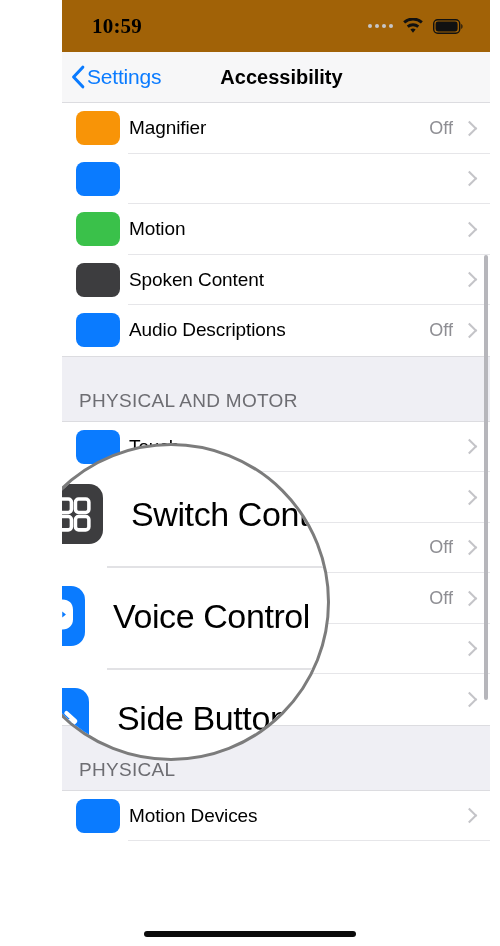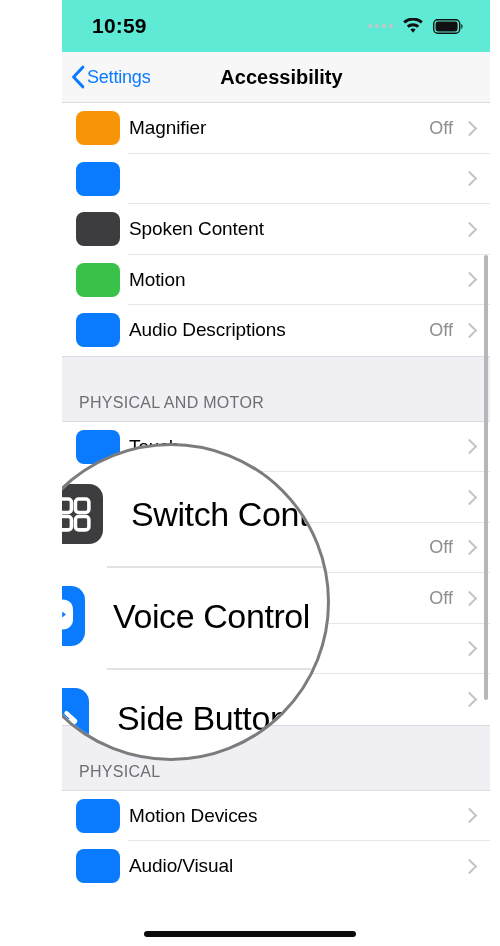--- a/index.html
+++ b/index.html
@@ -29,24 +29,25 @@
     left: 62px; top: 0;
     width: 428px; height: 946px;
     background: #ffffff;
     overflow: hidden;
   }
 
   
   #statusbar {
     position: relative;
     height: 52px;
-    background: #5eead4;
+    background: #a16207;
     display: flex; align-items: center;
     justify-content: space-between;
     padding: 0 26px 0 30px;
+    font-family: Liberation Serif, serif;
   }
   #status-time {
     font-size: 21px; font-weight: bold; color: #000;
     letter-spacing: .2px;
   }
   #status-right { display: flex; align-items: center; gap: 9px; }
   .dots { display: flex; gap: 3px; align-items: center; }
   .dots i { width: 4px; height: 4px; background: #c6c6c9; border-radius: 50%; display: block; }
 
   
@@ -54,21 +55,21 @@
     position: relative;
     height: 51px;
     background: #f7f7f8;
     display: flex; align-items: center;
     border-bottom: 1px solid #dcdce0;
   }
   #back-button {
     display: flex; align-items: center; gap: 2px;
     margin-left: 9px; cursor: pointer;
   }
-  #back-label { color: #0a7bff; font-size: 18px; letter-spacing: -.2px; }
+  #back-label { color: #0a7bff; font-size: 21px; letter-spacing: -.2px; }
   #nav-title {
     position: absolute; left: 11px; right: 0; text-align: center;
     font-size: 20px; font-weight: bold; color: #000;
     pointer-events: none;
   }
 
   
   #list {
     position: relative;
     background: #ffffff;
@@ -116,21 +117,21 @@
   }
   .group-header {
     background: #efeff4;
     height: 66px;
     display: flex; align-items: flex-end;
     padding: 0 0 9px 17px;
     border-top: 1px solid #dcdce0;
     border-bottom: 1px solid #dcdce0;
   }
   .group-header span {
-    font-size: 16px; color: #6d6d72;
+    font-size: 19px; color: #6d6d72;
     letter-spacing: .3px;
   }
 
   
   #scroll-indicator {
     position: absolute;
     right: 2.5px; top: 255px;
     width: 3.5px; height: 445px;
     background: #b6b6bb; border-radius: 2px;
     z-index: 12;
@@ -252,44 +253,44 @@
             <svg width="34" height="34" viewBox="0 0 34 34">
       <text x="17" y="23.5" font-family="Liberation Sans, sans-serif" font-size="15" font-weight="bold" fill="#fff" text-anchor="middle">AA</text>
             </svg>
           </div>
           <div class="trail">
             <span class="chev"></span>
           </div>
           <div class="sep"></div>
         </div>
         <div class="row">
-          <div class="icon" style="background: rgb(61, 61, 63);">
-            <svg width="34" height="34" viewBox="0 0 34 34">
-      <path d="M7.5 12.2a3.6 3.6 0 0 1 3.6-3.6h11.8a3.6 3.6 0 0 1 3.6 3.6v6.6a3.6 3.6 0 0 1-3.6 3.6H14l-5 4.2v-4.2h-1.5z" fill="#fff"></path>
-      <rect x="11.4" y="12.6" width="5.2" height="5.8" rx="1.1" fill="none" stroke="#3d3d3f" stroke-width="1.5"></rect>
-      <path d="M19.4 12.4v6.2M22.5 13.6v3.8" stroke="#3d3d3f" stroke-width="1.5" stroke-linecap="round"></path>
-            </svg>
-          </div>
-          <div class="label">Spoken Content</div>
-          <div class="trail">
-            <span class="chev"></span>
-          </div>
-          <div class="sep"></div>
-        </div>
-        <div class="row">
           <div class="icon" style="background: rgb(58, 193, 74);">
             <svg width="34" height="34" viewBox="0 0 34 34">
       <circle cx="17" cy="17" r="9" fill="none" stroke="#fff" stroke-width="1.8"></circle>
       <circle cx="17" cy="17" r="12" fill="none" stroke="#fff" stroke-width="1.7" stroke-dasharray="1.6 2.6" stroke-linecap="round"></circle>
       <path d="M17 8.6v16.8" stroke="#fff" stroke-width="1.6"></path>
       <circle cx="17" cy="13.6" r="1.5" fill="#fff"></circle>
       <circle cx="17" cy="20.4" r="1.5" fill="#fff"></circle>
             </svg>
           </div>
           <div class="label">Motion</div>
+          <div class="trail">
+            <span class="chev"></span>
+          </div>
+          <div class="sep"></div>
+        </div>
+        <div class="row">
+          <div class="icon" style="background: rgb(61, 61, 63);">
+            <svg width="34" height="34" viewBox="0 0 34 34">
+      <path d="M7.5 12.2a3.6 3.6 0 0 1 3.6-3.6h11.8a3.6 3.6 0 0 1 3.6 3.6v6.6a3.6 3.6 0 0 1-3.6 3.6H14l-5 4.2v-4.2h-1.5z" fill="#fff"></path>
+      <rect x="11.4" y="12.6" width="5.2" height="5.8" rx="1.1" fill="none" stroke="#3d3d3f" stroke-width="1.5"></rect>
+      <path d="M19.4 12.4v6.2M22.5 13.6v3.8" stroke="#3d3d3f" stroke-width="1.5" stroke-linecap="round"></path>
+            </svg>
+          </div>
+          <div class="label">Spoken Content</div>
           <div class="trail">
             <span class="chev"></span>
           </div>
           <div class="sep"></div>
         </div>
         <div class="row last">
           <div class="icon" style="background: rgb(10, 123, 255);">
             <svg width="34" height="34" viewBox="0 0 34 34">
       <path d="M7.5 12a3.7 3.7 0 0 1 3.7-3.7h11.6A3.7 3.7 0 0 1 26.5 12v6.8a3.7 3.7 0 0 1-3.7 3.7H14l-5 4.3v-4.3h-1.5z" fill="#fff"></path>
       <circle cx="14.4" cy="15.2" r="1.9" fill="#0a7bff"></circle>
@@ -411,34 +412,20 @@
       <path d="M10.8 14.5a6.4 6.4 0 0 1 12.7-.9c.4 3-1.3 4.4-2.5 5.9-1 1.2-1.4 2.2-1.5 3.9-.1 2-1.4 3.2-3.1 3.2-1.8 0-3-1.3-3-3" fill="none" stroke="#fff" stroke-width="2" stroke-linecap="round"></path>
       <path d="M15.2 14.6a2.2 2.2 0 0 1 4.3.3c.1 1.6-1.5 2.2-2.3 3.6" fill="none" stroke="#fff" stroke-width="1.7" stroke-linecap="round"></path>
             </svg>
           </div>
           <div class="label">Motion Devices</div>
           <div class="trail">
             <span class="chev"></span>
           </div>
           <div class="sep"></div>
         </div>
-        <div class="row last">
-          <div class="icon" style="background: rgb(10, 123, 255);">
-            <svg width="34" height="34" viewBox="0 0 34 34">
-      <path d="M8.5 11.6h3.6l4.6-3.6v11.6l-4.6-3.6H8.5z" fill="#fff"></path>
-      <path d="M19 9.6a7 7 0 0 1 0 8.4M21.9 7.4a10.5 10.5 0 0 1 0 12.8" fill="none" stroke="#fff" stroke-width="1.8" stroke-linecap="round"></path>
-      <path d="M17 21.3c4 0 7 2.4 8.2 3.9-1.2 1.5-4.2 3.9-8.2 3.9s-7-2.4-8.2-3.9c1.2-1.5 4.2-3.9 8.2-3.9z" fill="#fff"></path>
-      <circle cx="17" cy="25.2" r="2.2" fill="#0a7bff"></circle>
-            </svg>
-          </div>
-          <div class="label">Audio/Visual</div>
-          <div class="trail">
-            <span class="chev"></span>
-          </div>
-        </div>
       </div>
 
     <div id="scroll-indicator"></div>
   </div>
 
   <div id="loupe">
     <div id="loupe-inner">
         <div class="mrow" style="top: 24px; left: 28px;">
           <div class="micon" style="background: rgb(61, 61, 63);">
             <svg width="60" height="60" viewBox="0 0 34 34">

